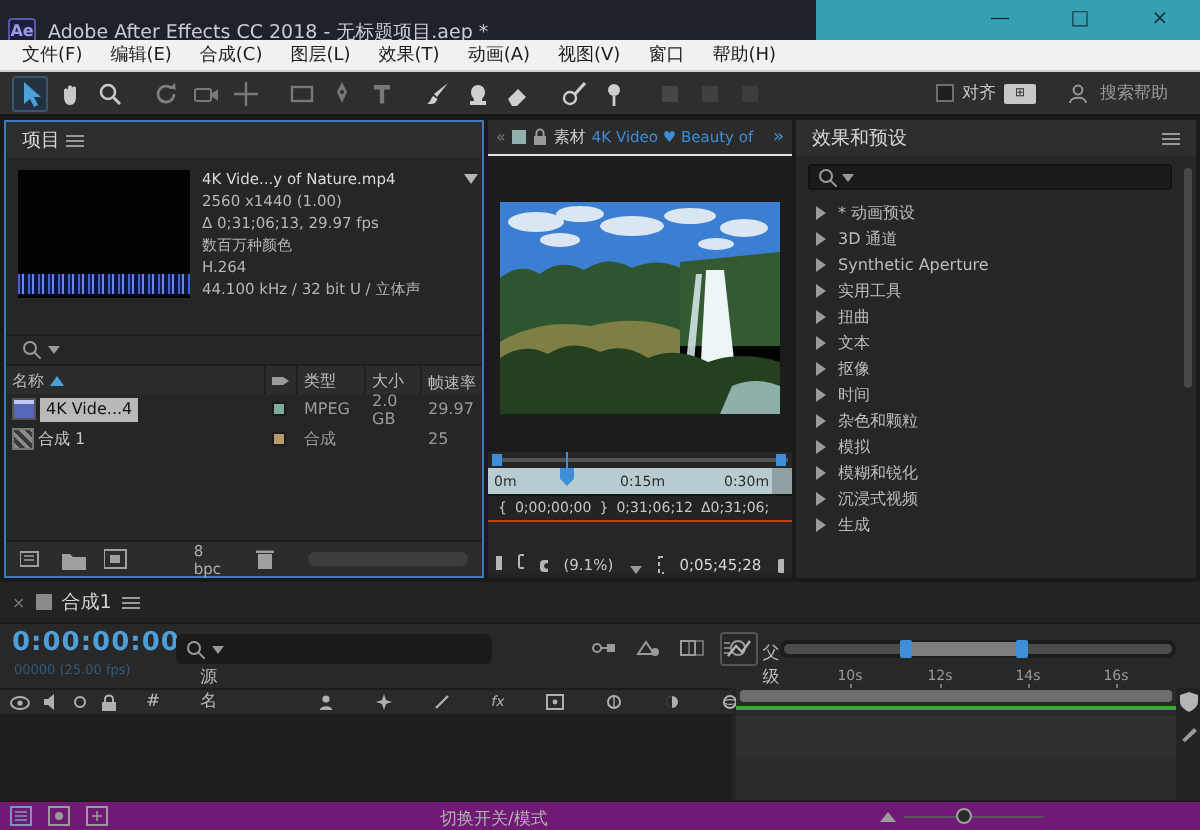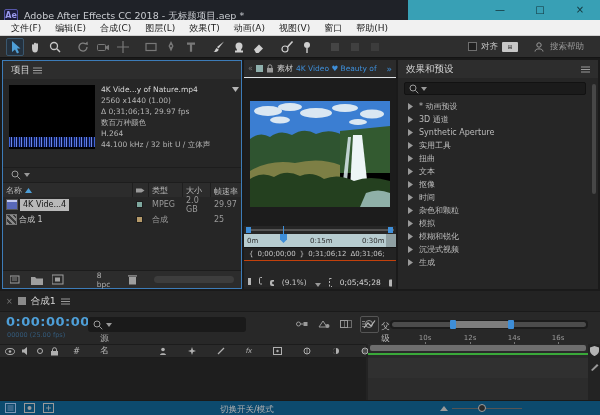--- a/index.html
+++ b/index.html
@@ -125,21 +125,21 @@
   .tl-header { position:absolute; left:0; top:53px; width:366px; height:14px; background:#2a2a2a;
                border-top:1px solid #1c1c1c; border-bottom:1px solid #1c1c1c; display:flex; align-items:center; font-size:8.5px; color:#bcbcbc; }
   .hsep { width:1px; height:14px; background:#1c1c1c; margin:0 4px; }
   .tl-right-head { position:absolute; left:368px; top:53px; width:220px; height:14px; background:#2a2a2a; }
   .workarea { position:absolute; left:2px; top:1px; width:216px; height:6px; background:#6e6e6e; border-radius:2px; }
   .greenline { position:absolute; left:0; top:9px; width:220px; height:2px; background:#39a839; }
   .tl-tracks-left { position:absolute; left:0; top:67px; width:366px; height:42px; background:#1e1e1e; }
   .tl-tracks-right { position:absolute; left:368px; top:67px; width:220px; height:42px; background:#2c2c2c; }
   .tl-tracks-right .band { position:absolute; left:0; top:0; width:220px; height:20px; background:#303030; }
   .tl-strip { position:absolute; left:588px; top:53px; width:12px; height:56px; background:#232323; }
-  .tl-foot { position:absolute; left:0; top:109px; width:600px; height:15px; background:#0c4a6e; border-top:1px solid #1a1a1a;
+  .tl-foot { position:absolute; left:0; top:109px; width:600px; height:15px; background:#701a75; border-top:1px solid #1a1a1a;
              display:flex; align-items:center; padding:0 5px; }
   .tl-foot-label { position:absolute; left:220px; top:3px; font-size:8.5px; color:#b0b0b0; }
   .zoom-slider { position:absolute; left:440px; top:5px; display:flex; align-items:center; gap:4px; }
   .zs-track { width:70px; height:1px; background:#555; position:relative; }
   .zs-handle { position:absolute; left:26px; top:-4px; width:8px; height:8px; border:1px solid #9f9f9f; border-radius:50%; background:#2a2a2a; }
   .mtn-s { width:0; height:0; border-left:4px solid transparent; border-right:4px solid transparent; border-bottom:5px solid #9a9a9a; }
 
   .hamburger { width:9px; height:7px; }
   .fx-txt { font-style:italic; font-size:7px; color:#b0b0b0; }
 </style>

